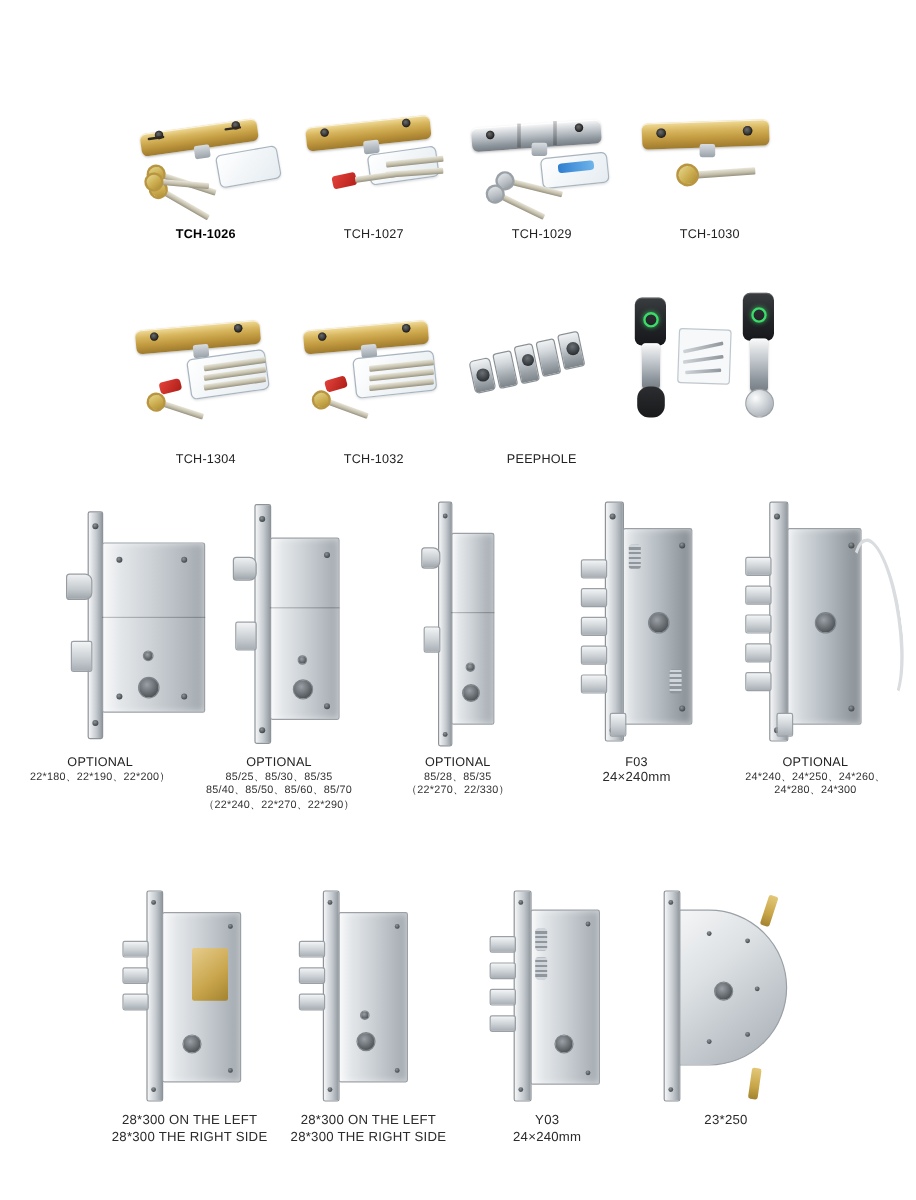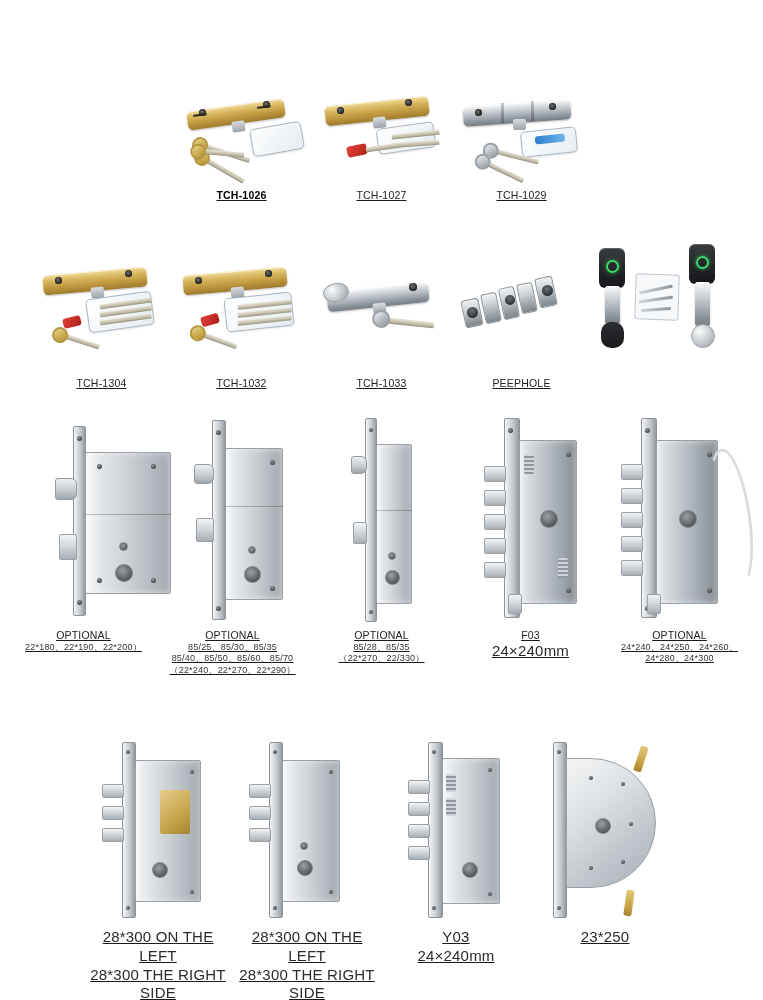--- a/index.html
+++ b/index.html
@@ -26,32 +26,31 @@
   .row {
     display: flex;
     width: 100%;
     justify-content: center;
     align-items: flex-end;
   }
 
   .cell {
     position: relative;
     text-align: center;
-    text-decoration: underline;
   }
 
   .caption {
     font-size: 10.5px;
     line-height: 1.25;
     color: #222;
     text-align: center;
     letter-spacing: 0.2px;
   }
   .caption.bold { font-weight: bold; color: #000; }
-  .caption.small { font-size: 15px; color: #2b2b2b; }
+  .caption.small { font-size: 11px; color: #2b2b2b; }
   .caption.tiny { font-size: 9px; color: #333; }
 
   .art { position: relative; margin: 0 auto; }
 
   
   .cyl-wrap { position: relative; width: 140px; height: 100px; }
 
   .cyl-body {
     position: absolute;
     border-radius: 5px;
@@ -329,20 +328,33 @@
           <div class="bow" style="left:0; top:0;"></div>
         </div>
         <div class="key steel" style="left:22px; top:68px; transform:rotate(26deg);">
           <div class="blade" style="left:13px; top:5px; width:40px;"></div>
           <div class="bow" style="left:0; top:0;"></div>
         </div>
       </div>
       <div class="caption block-captions">TCH-1029</div>
     </div>
 
+    <div class="cell" style="width:130px; margin:0 5px;">
+      <div class="art cyl-wrap" style="width:130px;height:100px;">
+        <div class="cyl-body cyl-brass" style="left:8px; top:18px; width:106px; height:22px; transform:rotate(-2deg);"></div>
+        <div class="cyl-hole" style="left:20px; top:24px; width:8px; height:8px;"></div>
+        <div class="cyl-hole" style="left:92px; top:22px; width:8px; height:8px;"></div>
+        <div class="cyl-cam" style="left:56px; top:37px; width:13px; height:11px;"></div>
+        <div class="key" style="left:36px; top:56px; transform:rotate(-4deg);">
+          <div class="blade" style="left:14px; top:5px; width:52px; height:6px;"></div>
+          <div class="bow" style="left:0; top:-2px; width:19px; height:19px;"></div>
+        </div>
+      </div>
+      <div class="caption block-captions">TCH-1030</div>
+    </div>
   </div>
 
   <div class="row" style="position:absolute; top:240px; left:0; height:150px;">
 
     <div class="cell" style="width:130px; margin:0 5px;">
       <div class="art cyl-wrap" style="width:130px;height:112px;">
         <div class="cyl-body cyl-brass" style="left:6px; top:12px; width:104px; height:20px; transform:rotate(-5deg);"></div>
         <div class="cyl-cam" style="left:54px; top:28px; width:13px; height:11px; transform:rotate(-5deg);"></div>
         <div class="cyl-hole" style="left:18px; top:18px; width:7px; height:7px;"></div>
         <div class="cyl-hole" style="left:88px; top:11px; width:7px; height:7px;"></div>
@@ -383,33 +395,20 @@
         </div>
         <div class="plastic-tag" style="left:24px; top:56px; width:18px; height:10px; background:linear-gradient(135deg,#e4423b,#ad1d17); transform:rotate(-16deg);"></div>
         <div class="key" style="left:16px; top:64px; transform:rotate(20deg);">
           <div class="blade" style="left:13px; top:5px; width:36px;"></div>
           <div class="bow" style="left:0; top:0;"></div>
         </div>
       </div>
       <div class="caption block-captions">TCH-1032</div>
     </div>
 
-    <div class="cell" style="width:130px; margin:0 5px;">
-      <div class="art cyl-wrap" style="width:130px;height:112px;">
-        <div class="cyl-body cyl-steel" style="left:10px; top:28px; width:102px; height:20px; transform:rotate(-6deg);"></div>
-        <div class="cyl-cam" style="left:56px; top:44px; width:13px; height:11px; transform:rotate(-6deg);"></div>
-        <div class="cyl-hole" style="left:92px; top:24px; width:8px; height:8px;"></div>
-        <div class="sb-knob" style="left:6px; top:24px; width:26px; height:19px; border-radius:50%; transform:rotate(-10deg);"></div>
-        <div class="key steel" style="left:56px; top:52px; transform:rotate(6deg);">
-          <div class="blade" style="left:14px; top:5px; width:48px; height:6px;"></div>
-          <div class="bow" style="left:0; top:-2px; width:18px; height:18px; background:linear-gradient(135deg,#eef0f2,#b2b8be 60%,#8b9298); border-color:#9aa1a7;"></div>
-        </div>
-      </div>
-      <div class="caption block-captions">TCH-1033</div>
-    </div>
 
     <div class="cell" style="width:130px; margin:0 5px;">
       <div class="art cyl-wrap" style="width:130px;height:112px;">
         <div class="peep-seg" style="left:6px;  top:40px; width:18px; height:28px; border-radius:4px; transform:rotate(-12deg);"></div>
         <div class="peep-dark" style="left:10px; top:48px; width:11px; height:11px;"></div>
         <div class="peep-seg" style="left:26px; top:34px; width:16px; height:30px; transform:rotate(-12deg);"></div>
         <div class="peep-seg" style="left:44px; top:28px; width:16px; height:32px; transform:rotate(-12deg);"></div>
         <div class="peep-dark" style="left:48px; top:36px; width:10px; height:10px;"></div>
         <div class="peep-seg" style="left:62px; top:24px; width:16px; height:30px; transform:rotate(-12deg);"></div>
         <div class="peep-seg" style="left:80px; top:18px; width:18px; height:30px; transform:rotate(-12deg);"></div>

